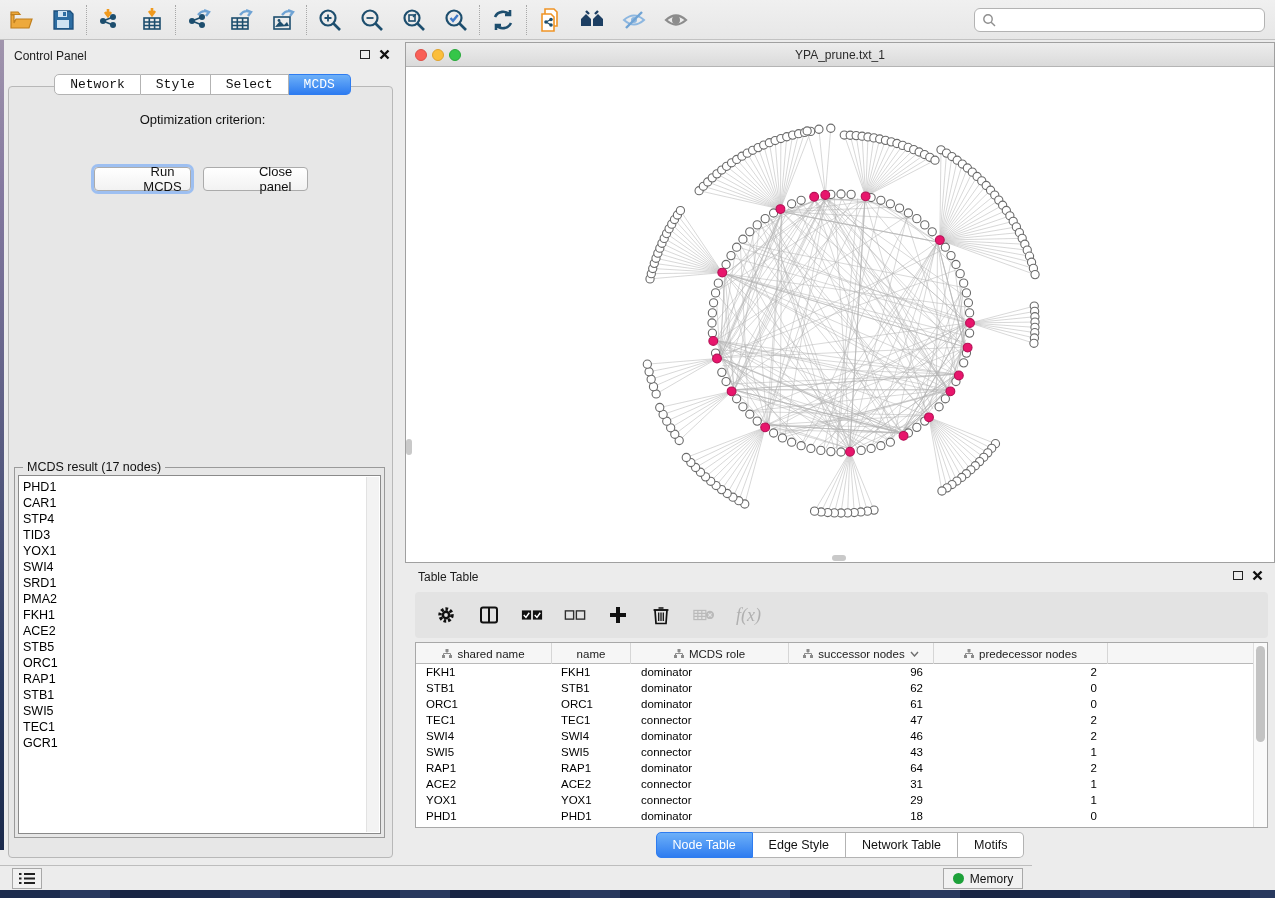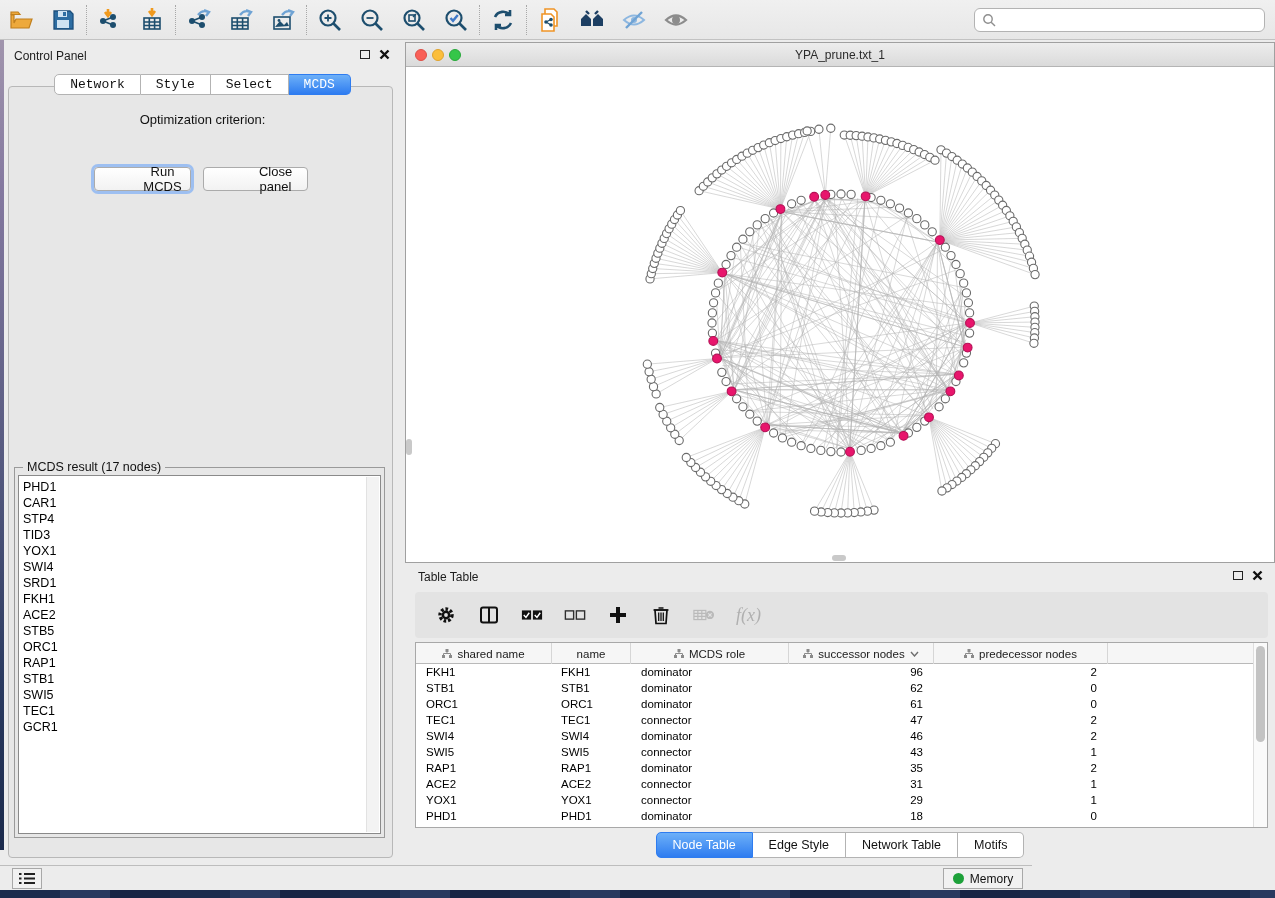--- a/index.html
+++ b/index.html
@@ -285,20 +285,21 @@
     <div class="listbox">
       <div class="list-items">
 
       <div>PHD1</div>
           <div>CAR1</div>
           <div>STP4</div>
           <div>TID3</div>
           <div>YOX1</div>
           <div>SWI4</div>
           <div>SRD1</div>
+          <div>PMA2</div>
           <div>FKH1</div>
           <div>ACE2</div>
           <div>STB5</div>
           <div>ORC1</div>
           <div>RAP1</div>
           <div>STB1</div>
           <div>SWI5</div>
           <div>TEC1</div>
           <div>GCR1</div>
         </div>
@@ -1032,21 +1033,21 @@
         <span class="c0">SWI5</span>
         <span class="c1">SWI5</span>
         <span class="c2">connector</span>
         <span class="c3">43</span>
         <span class="c4">1</span>
       </div>
         <div class="nt-row">
         <span class="c0">RAP1</span>
         <span class="c1">RAP1</span>
         <span class="c2">dominator</span>
-        <span class="c3">35</span>
+        <span class="c3">64</span>
         <span class="c4">2</span>
       </div>
         <div class="nt-row">
         <span class="c0">ACE2</span>
         <span class="c1">ACE2</span>
         <span class="c2">connector</span>
         <span class="c3">31</span>
         <span class="c4">1</span>
       </div>
         <div class="nt-row">

